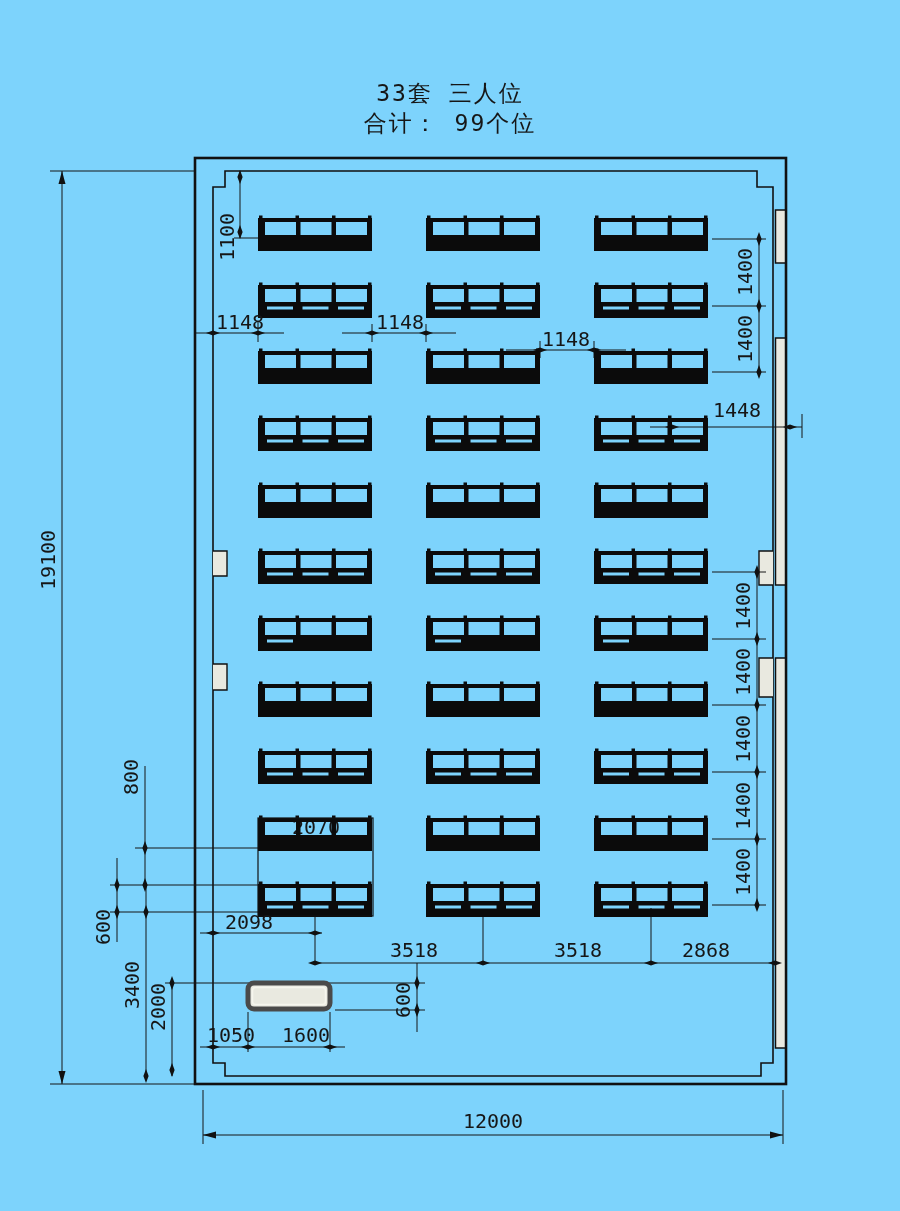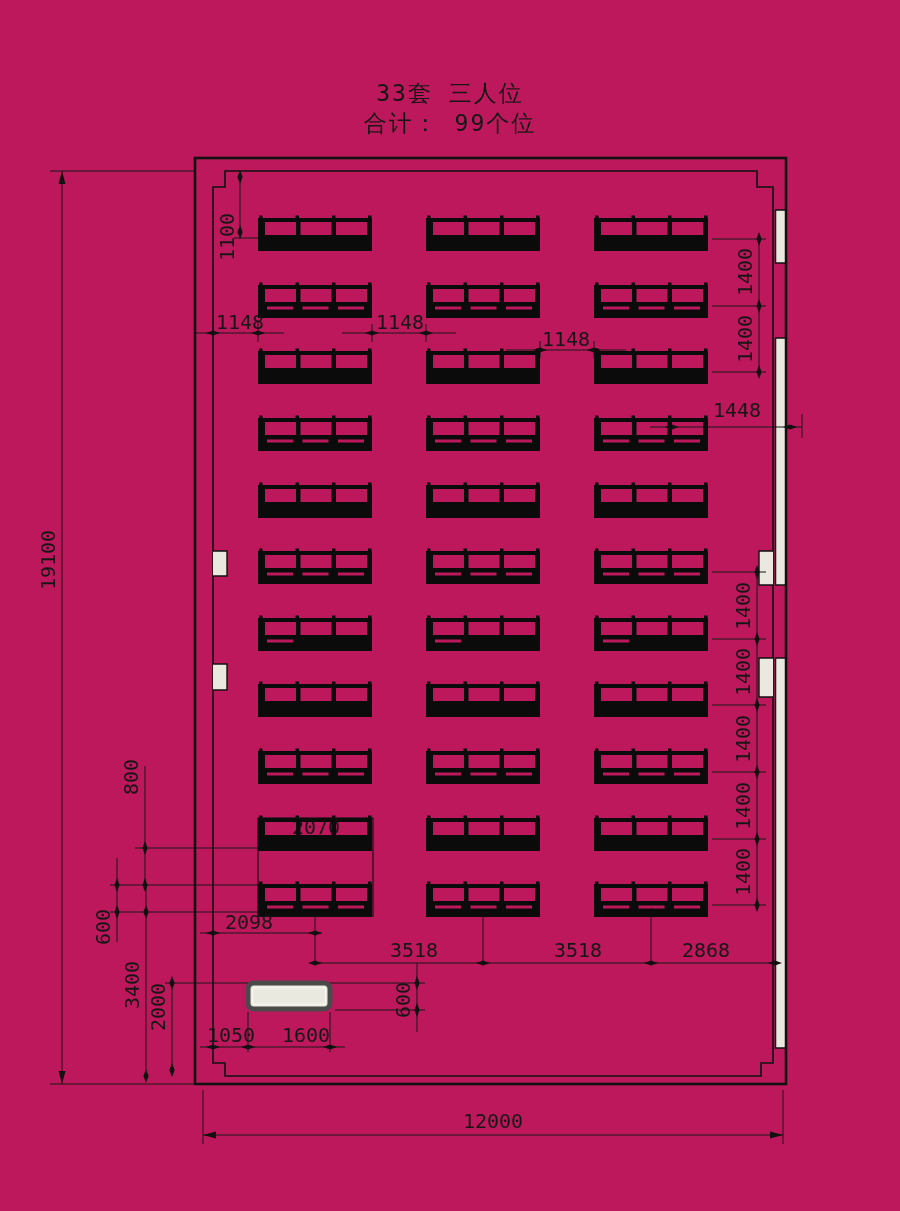--- a/index.html
+++ b/index.html
@@ -1,16 +1,16 @@
 <!DOCTYPE html>
 <html><head>
 <meta charset="utf-8">
 <style>
   html,body{margin:0;padding:0;background:#e9e9e0;}
-  .stage{position:relative;width:900px;height:1211px;background:#be185d;overflow:hidden;
+  .stage{position:relative;width:900px;height:1211px;background:#7dd3fc;overflow:hidden;
          font-family:"DejaVu Sans Mono","DejaVu Sans",sans-serif;}
   svg{position:absolute;left:0;top:0;}
   text{fill:#161616;}
   .dim{font-size:20px;font-family:"DejaVu Sans Mono",monospace;letter-spacing:0px;}
   .title{font-size:23px;font-family:"DejaVu Sans Mono","DejaVu Sans",sans-serif;letter-spacing:2px;}
 </style>
 </head>
 <body>
 
 <div class="stage">

